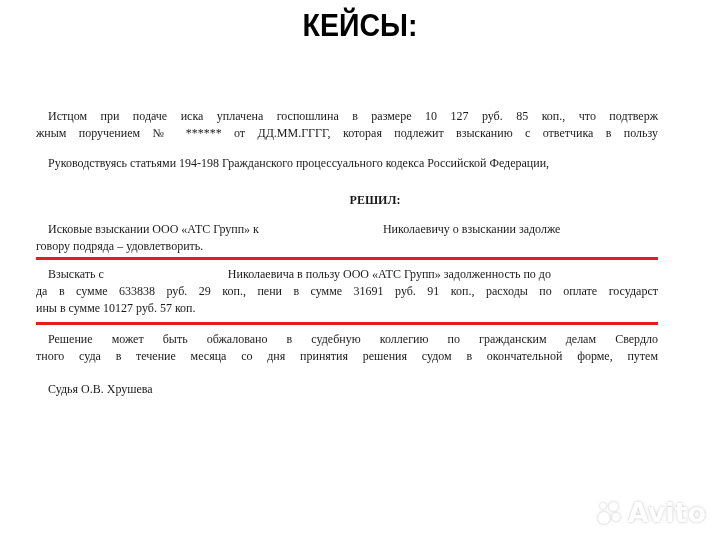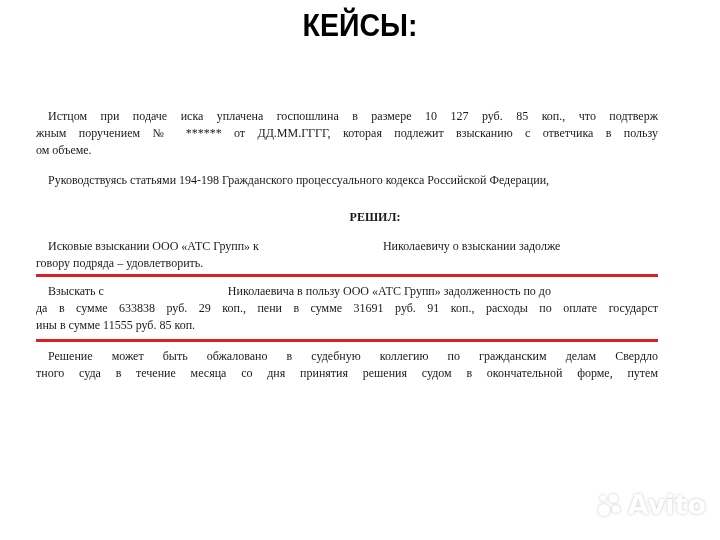--- a/index.html
+++ b/index.html
@@ -17,38 +17,37 @@
     font-size: 12px; line-height: 17px;
   }
   .line { white-space: nowrap; height: 17px; }
   .indent { padding-left: 12px; }
   .justify { text-align: justify; text-align-last: justify; }
   .p { margin-bottom: 13px; }
   .heading { text-align: center; font-weight: bold; margin-top: 20px; margin-bottom: 12px; padding-left: 56px; }
   .redline { height: 3px; background: #e41e1e; margin: 2px 0 4px 0; }
   .redact { display: inline-block; background: #ffffff; color: transparent; }
   .watermark {
-    position: absolute; right: 14px; bottom: 20px; display: flex; align-items: center; gap: 2px;
+    position: absolute; right: 14px; bottom: 12px; display: flex; align-items: center; gap: 2px;
     color: #ffffff; font-family: "DejaVu Sans", sans-serif; font-size: 27px; font-weight: bold;
     text-shadow: 0 0 3px rgba(0,0,0,0.25);
     text-align: center;
   }
   .wm-dots { position: relative; width: 30px; height: 26px; }
   .wm-dots span { position: absolute; border-radius: 50%; background: #fff; box-shadow: 0 0 3px rgba(0,0,0,0.25); }
 </style>
 </head>
 <body>
 
 <div class="title">КЕЙСЫ:</div>
 
 <div class="doc">
   <div class="p">
     <div class="line indent justify">Истцом при подаче иска уплачена госпошлина в размере 10 127 руб. 85 коп., что подтверж</div>
     <div class="line justify">жным поручением № ****** от ДД.ММ.ГГГГ, которая подлежит взысканию с ответчика в пользу</div>
-    <div class="line">ом объеме.</div>
   </div>
 
   <div class="p">
     <div class="line indent">Руководствуясь статьями 194-198 Гражданского процессуального кодекса Российской Федерации,</div>
   </div>
 
   <div class="heading">РЕШИЛ:</div>
 
   <div>
     <div class="line indent">
@@ -60,29 +59,30 @@
   </div>
   <div class="redline"></div>
 
   <div style="margin-top:6px">
     <div class="line indent">
       <span>Взыскать с</span>
       <span class="redact" style="width:118px"></span>
       <span>Николаевича в пользу ООО «АТС Групп» задолженность по до</span>
     </div>
     <div class="line justify">да в сумме 633838 руб. 29 коп., пени в сумме 31691 руб. 91 коп., расходы по оплате государст</div>
-    <div class="line">ины в сумме 11555 руб. 85 коп.</div>
+    <div class="line">ины в сумме 10127 руб. 57 коп.</div>
   </div>
   <div class="redline" style="margin-top:5px"></div>
 
   <div class="p" style="margin-top:6px; margin-bottom:16px">
     <div class="line indent justify">Решение может быть обжаловано в судебную коллегию по гражданским делам Свердло</div>
     <div class="line justify">тного суда в течение месяца со дня принятия решения судом в окончательной форме, путем</div>
   </div>
 
+  <div class="line indent">Судья О.В. Хрушева</div>
 </div>
 
 <div class="watermark">
   <div class="wm-dots">
     <span style="left:2px; top:12px; width:12px; height:12px;"></span>
     <span style="left:13px; top:2px; width:9px; height:9px;"></span>
     <span style="left:16px; top:13px; width:8px; height:8px;"></span>
     <span style="left:4px; top:3px; width:6px; height:6px;"></span>
   </div>
   <span>Avito</span>

